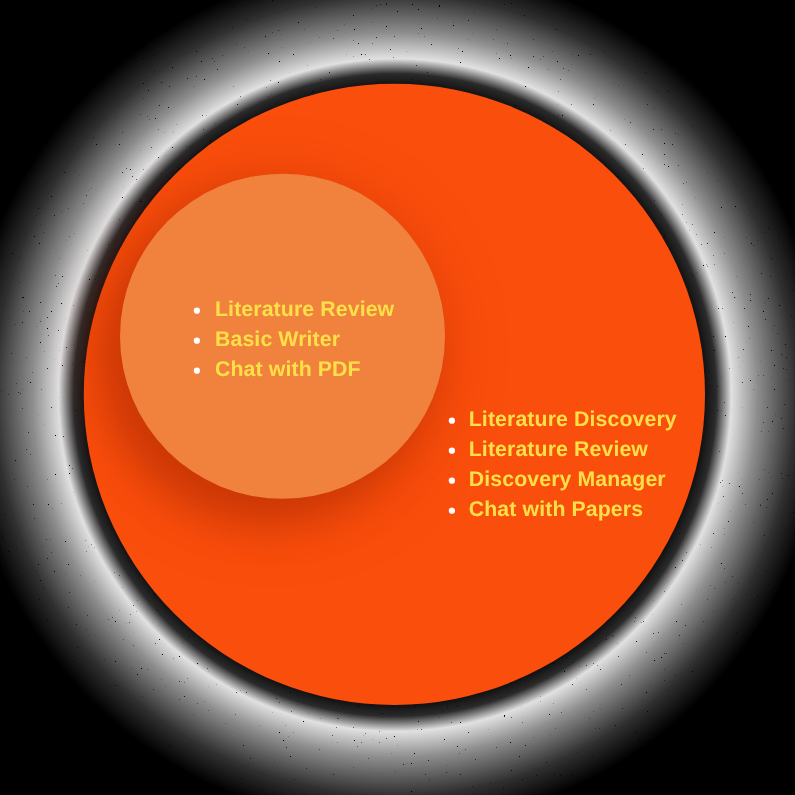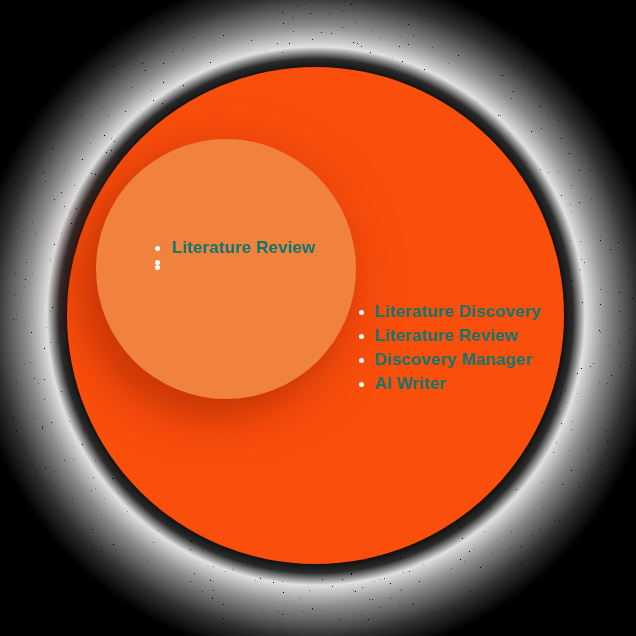--- a/index.html
+++ b/index.html
@@ -38,42 +38,42 @@
     background: #F0823E;
     box-shadow: -14px 18px 30px rgba(186, 48, 4, 0.55),
                 -8px 12px 55px rgba(150, 32, 0, 0.35);
     z-index: 3;
   }
   .feature-list {
     position: absolute;
     margin: 0;
     padding: 0;
     list-style: none;
-    color: #0f766e;
+    color: #fde047;
     font-size: 17px;
     font-weight: 700;
     line-height: 24px;
     letter-spacing: 0.1px;
     z-index: 4;
   }
   .feature-list li {
     display: flex;
     align-items: center;
     white-space: nowrap;
   }
   .dot {
     width: 5px;
     height: 5px;
     border-radius: 50%;
     background: #FFFFFF;
     flex: none;
   }
   .inner-list { left: 155px; top: 236px; }
   .inner-list .dot { margin-right: 12px; }
-  .outer-list { left: 359px; top: 300px; }
+  .outer-list { left: 359px; top: 324px; }
   .outer-list .dot { margin-right: 11px; }
 </style>
 </head>
 <body style="background: rgb(0, 0, 0);">
 
 <div class="stage">
 
   <svg class="halo" width="636" height="636" viewBox="0 0 636 636" xmlns="http://www.w3.org/2000/svg">
     <defs>
       <filter id="grain" x="0" y="0" width="636" height="636" filterUnits="userSpaceOnUse">
@@ -100,38 +100,40 @@
   <div class="outer-circle" style="background: rgb(250, 78, 12);"></div>
   <div class="inner-circle" style="background: rgb(240, 130, 62);"></div>
 
   <ul class="feature-list inner-list">
     <li>
       <span class="dot"></span>
       <span>Literature Review</span>
     </li>
     <li>
       <span class="dot"></span>
+      <span>Basic Writer</span>
     </li>
     <li>
       <span class="dot"></span>
+      <span>Chat with PDF</span>
     </li>
   </ul>
 
   <ul class="feature-list outer-list">
     <li>
       <span class="dot"></span>
       <span>Literature Discovery</span>
     </li>
     <li>
       <span class="dot"></span>
       <span>Literature Review</span>
     </li>
     <li>
       <span class="dot"></span>
       <span>Discovery Manager</span>
     </li>
     <li>
       <span class="dot"></span>
-      <span>AI Writer</span>
+      <span>Chat with Papers</span>
     </li>
   </ul>
 
 </div>
 
 </body></html>

